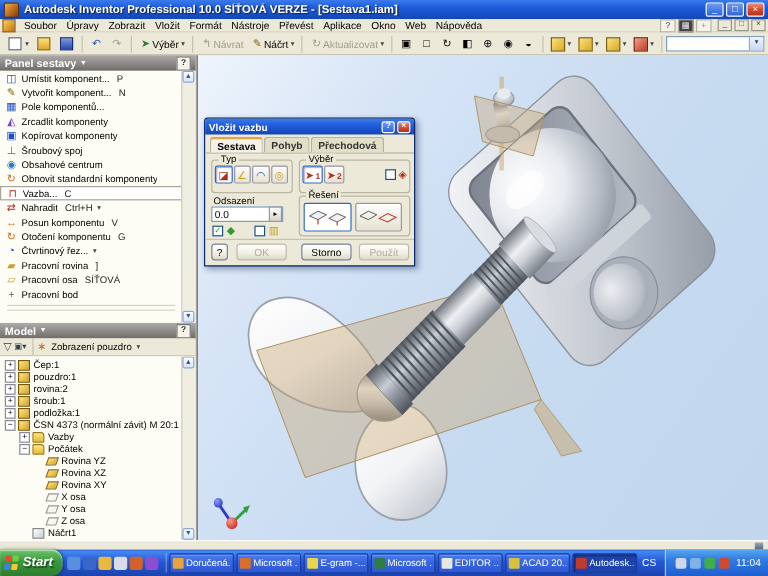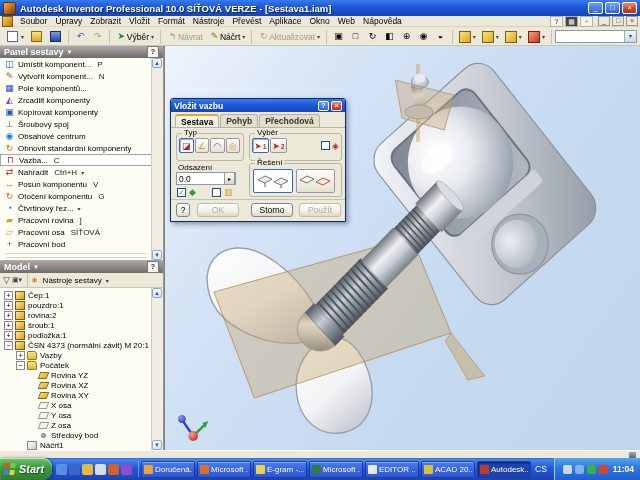--- a/index.html
+++ b/index.html
@@ -124,21 +124,21 @@
   .qicn{width:11px;height:11px;border-radius:2px;}
   .tbdiv{width:1px;height:16px;background:rgba(255,255,255,.35);margin:0 2px;}
   #tasks{display:flex;align-items:center;gap:2px;}
   .task{width:54px;height:17px;border-radius:2px;border:1px solid #1c3d9e;background:linear-gradient(#4a7df0,#3a66e0 45%,#2f58d4);
     box-shadow:inset 0 1px 0 rgba(255,255,255,.35);display:flex;align-items:center;padding:0 2px;box-sizing:border-box;}
   .task.active{background:#1e43ad;box-shadow:inset 1px 1px 2px rgba(0,0,0,.5);}
   .task .ticon{width:9px;height:9px;border-radius:1px;margin-right:2px;flex:none;}
   .task .tlbl{color:#fff;font-size:8px;white-space:nowrap;overflow:hidden;}
   #lang{width:20px;height:17px;color:#fff;font-size:8.5px;display:flex;align-items:center;justify-content:center;}
   #tray{margin-left:auto;height:22px;display:flex;align-items:center;gap:3px;padding:0 6px 0 8px;
-    background:linear-gradient(#57a7f0,#2f7ae0 40%,#1f5ed0);border-left:1px solid #9fc8f5;font-weight:bold;}
+    background:linear-gradient(#57a7f0,#2f7ae0 40%,#1f5ed0);border-left:1px solid #9fc8f5;}
   .tricn{width:9px;height:9px;border-radius:2px;}
   #clock{color:#fff;font-size:8.5px;margin-left:2px;}
 </style>
 </head>
 <body>
 
 <div id="screen">
 
   <div id="titlebar">
     <span class="appicon"></span>
@@ -357,21 +357,21 @@
         <div class="phead">
           <span>Model</span>
           <span class="arr">▼</span>
           <span class="phelp">?</span>
         </div>
         <div id="treetools">
           <span class="ig">▽</span>
           <span class="ig" style="font-size:7px;">▣▾</span>
           <span class="tsep"></span>
           <span class="ig" style="color:#c07018;">∗</span>
-          <span class="lbl">Nástroje sestavy</span>
+          <span class="lbl">Zobrazení pouzdro</span>
           <span class="drop">▾</span>
         </div>
         <div id="tree">
           <div class="titem" style="padding-left: 2px;">
               <span class="texp">+</span>
               <span class="ticn ti-part"></span>
               <span class="tlbl">Čep:1</span>
             </div>
             <div class="titem" style="padding-left: 2px;">
               <span class="texp">+</span>
@@ -430,25 +430,20 @@
             </div>
             <div class="titem" style="padding-left: 26px;">
               <span class="texp none"></span>
               <span class="ticn ti-axis"></span>
               <span class="tlbl">Y osa</span>
             </div>
             <div class="titem" style="padding-left: 26px;">
               <span class="texp none"></span>
               <span class="ticn ti-axis"></span>
               <span class="tlbl">Z osa</span>
-            </div>
-            <div class="titem" style="padding-left: 26px;">
-              <span class="texp none"></span>
-              <span class="ticn ti-point"></span>
-              <span class="tlbl">Středový bod</span>
             </div>
             <div class="titem" style="padding-left: 14px;">
               <span class="texp none"></span>
               <span class="ticn ti-sketch"></span>
               <span class="tlbl">Náčrt1</span>
             </div>
             <div class="vscroll">
             <span class="sbtn up">▲</span>
             <span class="sbtn dn">▼</span>
           </div>

